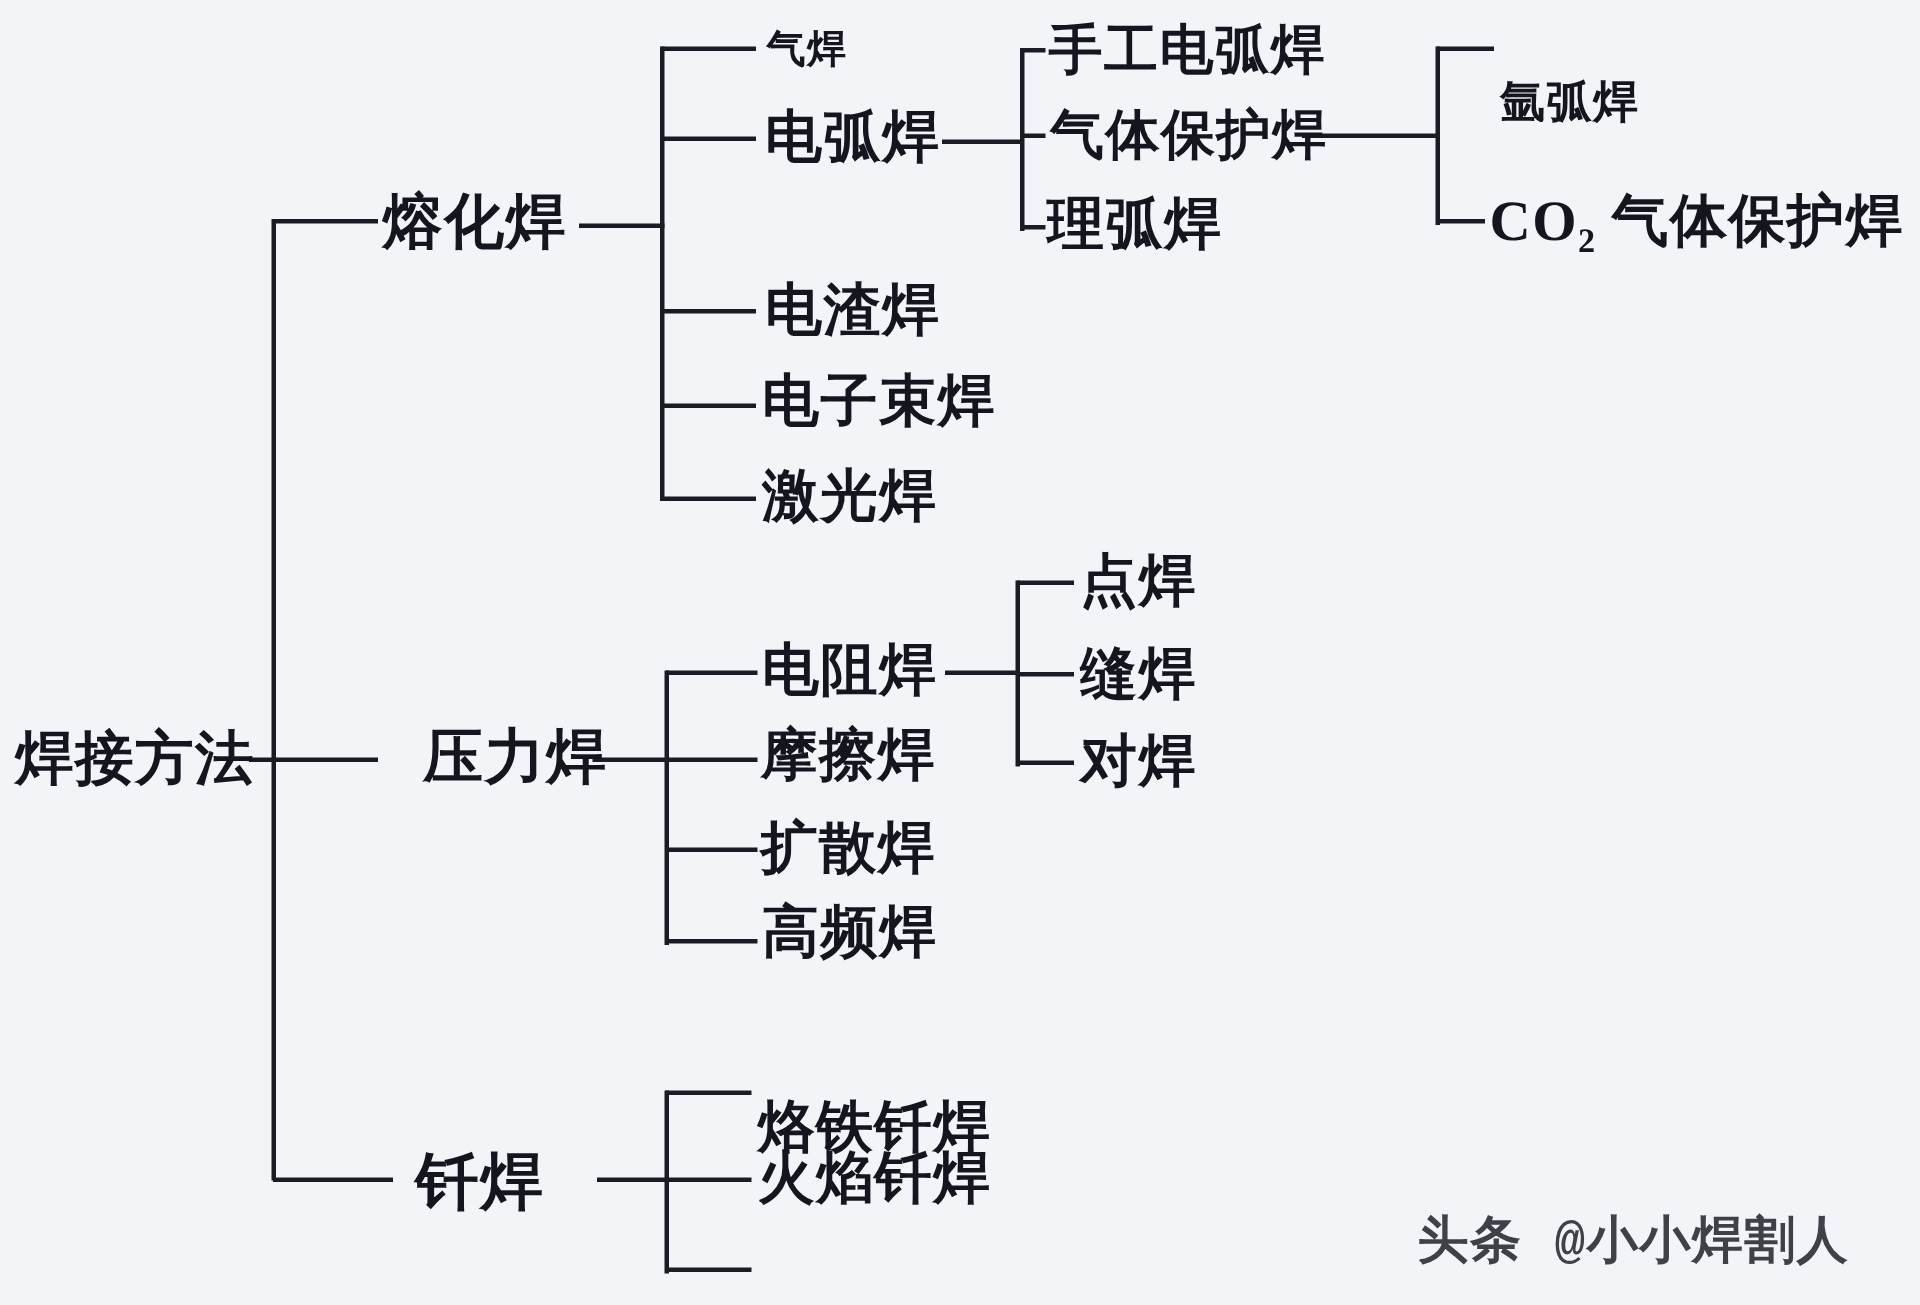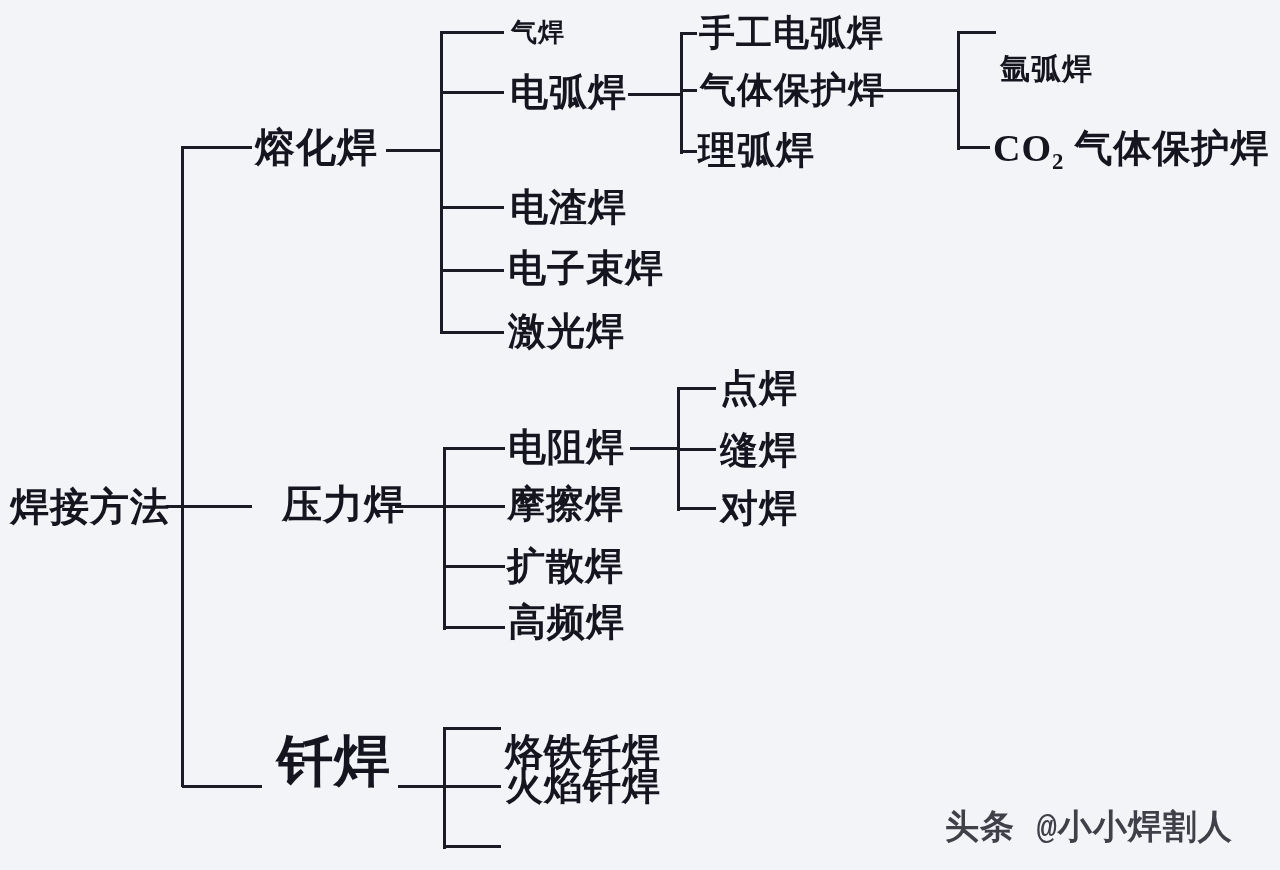--- a/index.html
+++ b/index.html
@@ -88,21 +88,21 @@
   <div class="hl" style="left:678px;top:507px;width:38px;"></div>
 
   <div class="vl" style="left:443px;top:727px;height:122px;"></div>
   <div class="hl" style="left:444px;top:727px;width:57px;"></div>
   <div class="hl" style="left:444px;top:845px;width:57px;"></div>
 
   <div class="node" style="left:10px;top:506px;font-size:39px;">焊接方法</div>
 
   <div class="node" style="left:255px;top:148px;font-size:40px;">熔化焊</div>
   <div class="node" style="left:257px;top:505px;font-size:40px;margin-left:25px;">压力焊</div>
-  <div class="node" style="left:277px;top:761px;font-size:56px;">钎焊</div>
+  <div class="node" style="left:277px;top:789px;font-size:42px;">钎焊</div>
 
   <div class="node" style="left:511px;top:33px;font-size:26px;">气焊</div>
   <div class="node" style="left:510px;top:92px;font-size:38px;">电弧焊</div>
   <div class="node" style="left:510px;top:207px;font-size:38px;">电渣焊</div>
   <div class="node" style="left:508px;top:268px;font-size:38px;">电子束焊</div>
   <div class="node" style="left:508px;top:331px;font-size:38px;">激光焊</div>
 
   <div class="node" style="left:699px;top:33px;font-size:36px;">手工电弧焊</div>
   <div class="node" style="left:700px;top:90px;font-size:36px;">气体保护焊</div>
   <div class="node" style="left:698px;top:150px;font-size:38px;">理弧焊</div>

